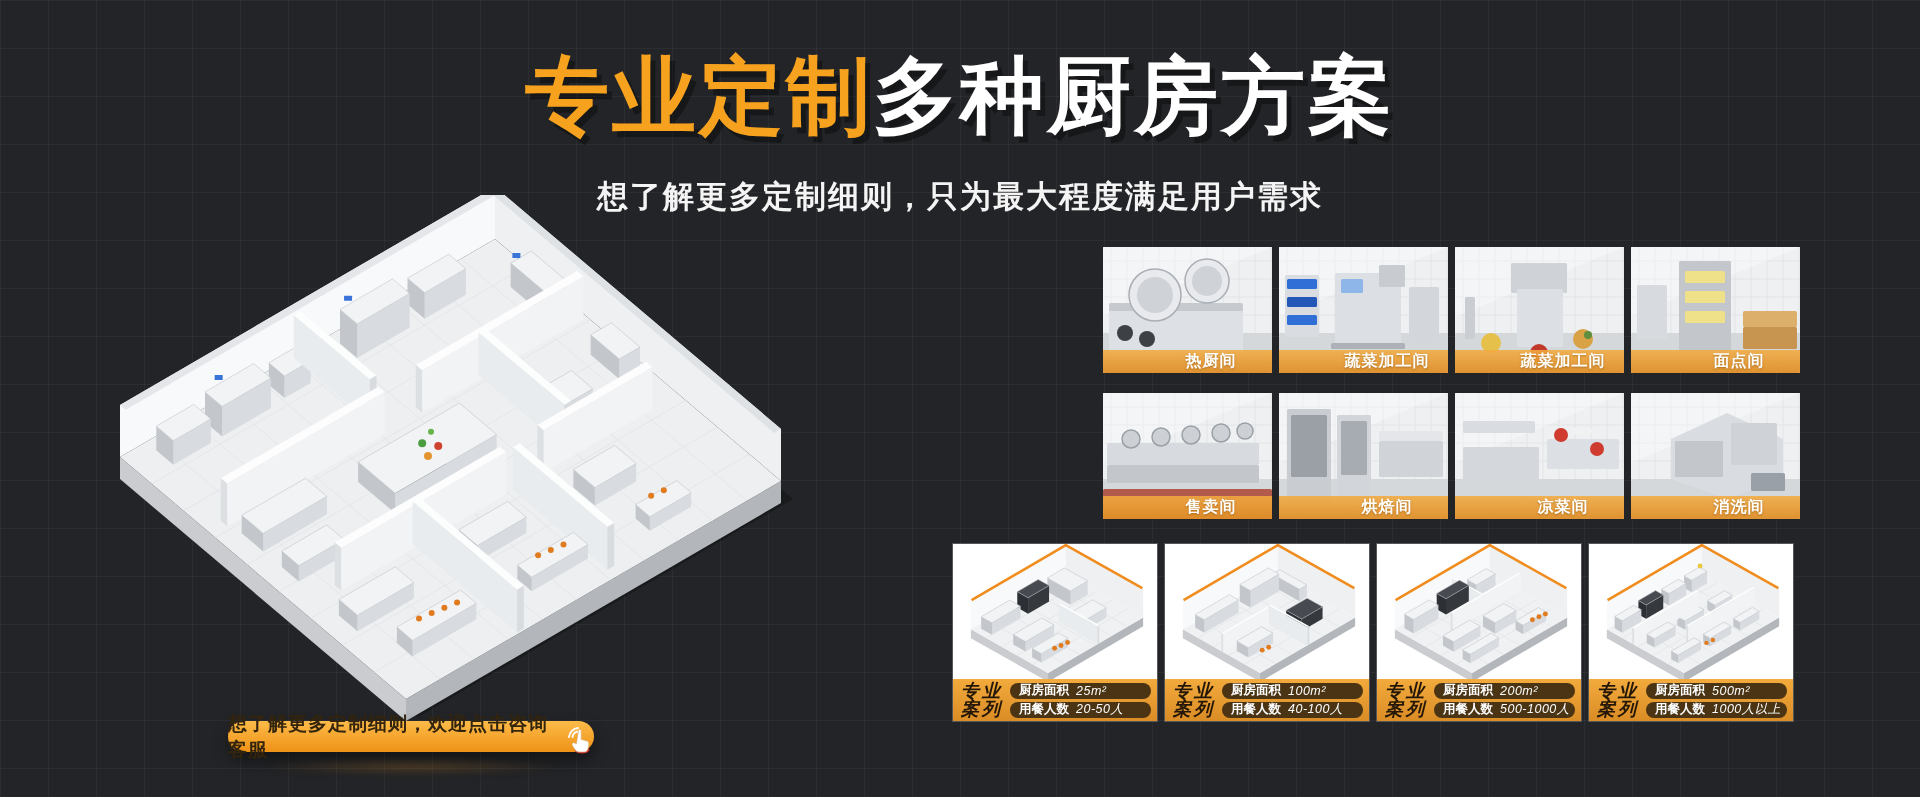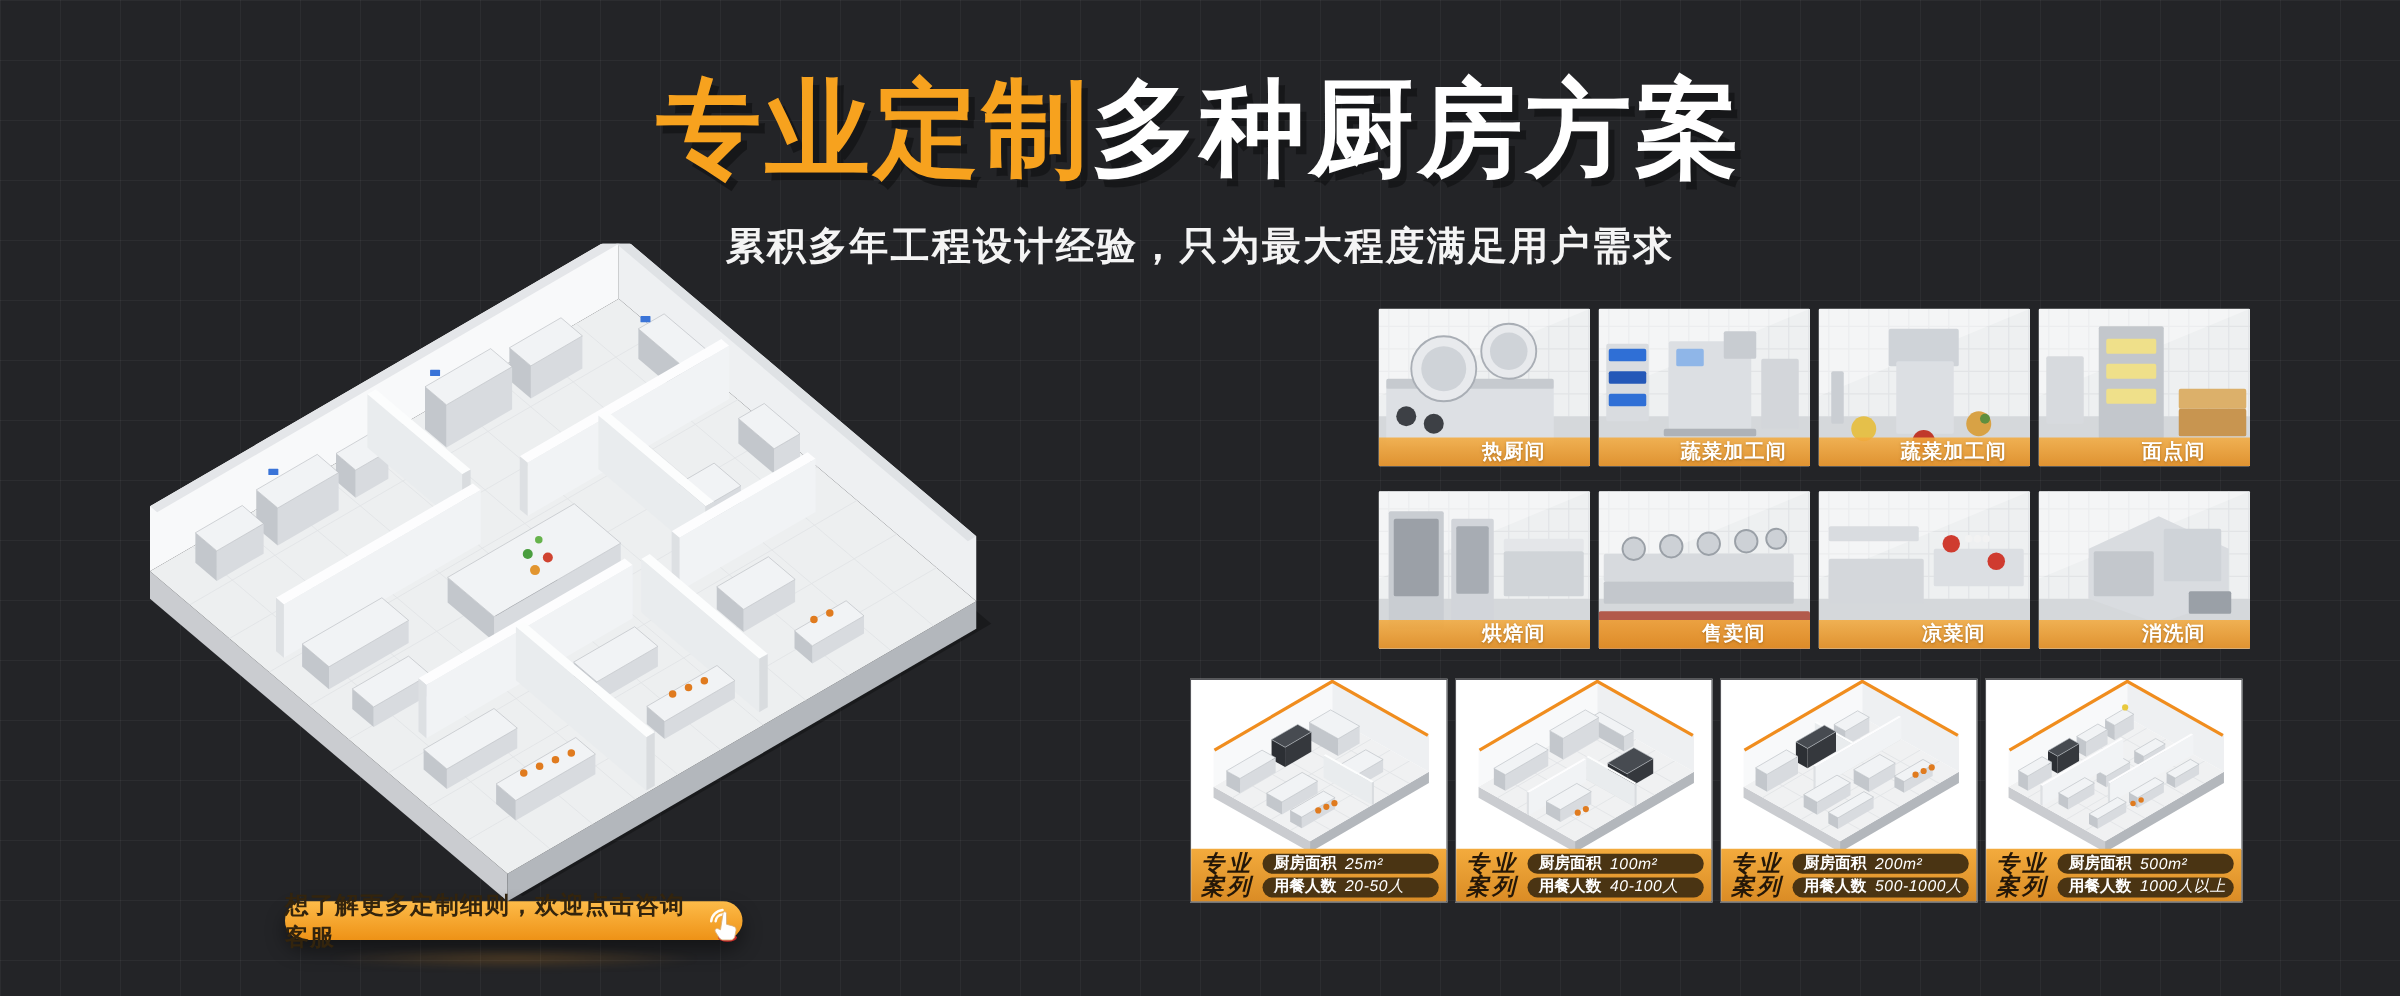--- a/index.html
+++ b/index.html
@@ -9,21 +9,21 @@
     background-image:
       linear-gradient(rgba(255,255,255,0.045) 1px, transparent 1px),
       linear-gradient(90deg, rgba(255,255,255,0.045) 1px, transparent 1px);
     background-size:48px 48px;
     font-family:"Liberation Sans","DejaVu Sans",sans-serif;
   }
   
   .hero-title{
     position:absolute;top:56px;left:0;width:100%;
     text-align:center;font-size:84px;font-weight:900;letter-spacing:3px;
-    line-height:1.12;white-space:nowrap;
+    line-height:1.12;white-space:nowrap;font-family:Liberation Mono, monospace;
   }
   .hero-title .hl{color:#F7A21E;text-shadow:5px 6px 0 rgba(0,0,0,0.35);}
   .hero-title .rest{color:#ffffff;text-shadow:5px 6px 0 rgba(0,0,0,0.35);}
   .hero-sub{
     position:absolute;top:176px;left:0;width:100%;
     text-align:center;font-size:31px;font-weight:600;color:#f4f4f4;letter-spacing:2px;
   }
   
   .iso-main{position:absolute;left:95px;top:195px;width:710px;height:545px;}
   
@@ -76,21 +76,21 @@
   .cta svg{flex:0 0 auto;margin-top:4px;}
 </style>
 </head>
 <body>
 
 <div class="stage">
 
   <div class="hero-title">
     <span class="hl">专业定制</span><span class="rest">多种厨房方案</span>
   </div>
-  <div class="hero-sub">累积多年工程设计经验，只为最大程度满足用户需求</div>
+  <div class="hero-sub">想了解更多定制细则，只为最大程度满足用户需求</div>
 
   <svg class="iso-main" viewBox="0 0 710 545">
       <polygon points="37.0,280.0 412.0,62.0 698.0,304.0 323.0,522.0" fill="rgba(0,0,0,0.28)"></polygon>
       <polygon points="25.0,262.0 311.0,504.0 311.0,526.0 25.0,284.0" fill="#caccd0"></polygon>
       <polygon points="311.0,504.0 686.0,286.0 686.0,308.0 311.0,526.0" fill="#b3b7bc"></polygon>
       <polygon points="25.0,262.0 400.0,44.0 686.0,286.0 311.0,504.0" fill="#edeff0"></polygon>
       <line x1="59.09090909090909" y1="242.1818181818182" x2="345.0909090909091" y2="484.1818181818182" stroke="#e1e3e6" stroke-width="0.7"></line>
       <line x1="93.18181818181819" y1="222.36363636363637" x2="379.1818181818182" y2="464.3636363636364" stroke="#e1e3e6" stroke-width="0.7"></line>
       <line x1="127.27272727272727" y1="202.54545454545456" x2="413.27272727272725" y2="444.54545454545456" stroke="#e1e3e6" stroke-width="0.7"></line>
       <line x1="161.36363636363637" y1="182.72727272727272" x2="447.3636363636364" y2="424.72727272727275" stroke="#e1e3e6" stroke-width="0.7"></line>
@@ -353,29 +353,31 @@
           <line x1="120" y1="0" x2="120" y2="86" stroke="#e2e4e6" stroke-width="1"></line>
           <line x1="136" y1="0" x2="136" y2="86" stroke="#e2e4e6" stroke-width="1"></line>
           <line x1="152" y1="0" x2="152" y2="86" stroke="#e2e4e6" stroke-width="1"></line>
           <line x1="168" y1="0" x2="168" y2="86" stroke="#e2e4e6" stroke-width="1"></line>
           <line x1="0" y1="14" x2="169" y2="14" stroke="#e2e4e6" stroke-width="1"></line>
           <line x1="0" y1="32" x2="169" y2="32" stroke="#e2e4e6" stroke-width="1"></line>
           <line x1="0" y1="50" x2="169" y2="50" stroke="#e2e4e6" stroke-width="1"></line>
           <line x1="0" y1="68" x2="169" y2="68" stroke="#e2e4e6" stroke-width="1"></line>
           <rect x="0" y="86" width="169" height="40" fill="#d5d8db"></rect>
           <polygon points="0.0,0.0 169.0,0.0 0.0,70.0" fill="rgba(255,255,255,0.35)"></polygon>
-          <rect x="8" y="16" width="44" height="94" fill="#c9cdd2" rx="1.5"></rect>
-          <rect x="12" y="22" width="36" height="62" fill="#9ba0a7" rx="1.5"></rect>
-          <rect x="58" y="22" width="34" height="86" fill="#d2d5da" rx="1.5"></rect>
-          <rect x="62" y="28" width="26" height="54" fill="#a7acb3" rx="1.5"></rect>
-          <rect x="100" y="38" width="64" height="10" fill="#e4e6e9" rx="1.5"></rect>
-          <rect x="100" y="48" width="64" height="36" fill="#d0d4d8" rx="1.5"></rect>
+          <rect x="0" y="96" width="169" height="30" fill="#b25a4b" rx="1.5"></rect>
+          <rect x="4" y="72" width="152" height="18" fill="#c3c7cc" rx="1.5"></rect>
+          <rect x="4" y="50" width="152" height="22" fill="#d7dade" rx="1.5"></rect>
+          <circle cx="28" cy="46" r="9" fill="#cdd1d6" stroke="#9aa0a7" stroke-width="1.5"></circle>
+          <circle cx="58" cy="44" r="9" fill="#cdd1d6" stroke="#9aa0a7" stroke-width="1.5"></circle>
+          <circle cx="88" cy="42" r="9" fill="#cdd1d6" stroke="#9aa0a7" stroke-width="1.5"></circle>
+          <circle cx="118" cy="40" r="9" fill="#cdd1d6" stroke="#9aa0a7" stroke-width="1.5"></circle>
+          <circle cx="142" cy="38" r="8" fill="#cdd1d6" stroke="#9aa0a7" stroke-width="1.5"></circle>
         </svg>
       <div class="tile-band">
-          <span>烘焙间</span>
+          <span>售卖间</span>
         </div>
     </div>
     <div class="tile">
       <svg viewBox="0 0 169 126" preserveAspectRatio="none">
           <rect x="0" y="0" width="169" height="126" fill="#eef0f1"></rect>
           <line x1="8" y1="0" x2="8" y2="86" stroke="#e2e4e6" stroke-width="1"></line>
           <line x1="24" y1="0" x2="24" y2="86" stroke="#e2e4e6" stroke-width="1"></line>
           <line x1="40" y1="0" x2="40" y2="86" stroke="#e2e4e6" stroke-width="1"></line>
           <line x1="56" y1="0" x2="56" y2="86" stroke="#e2e4e6" stroke-width="1"></line>
           <line x1="72" y1="0" x2="72" y2="86" stroke="#e2e4e6" stroke-width="1"></line>
@@ -384,31 +386,29 @@
           <line x1="120" y1="0" x2="120" y2="86" stroke="#e2e4e6" stroke-width="1"></line>
           <line x1="136" y1="0" x2="136" y2="86" stroke="#e2e4e6" stroke-width="1"></line>
           <line x1="152" y1="0" x2="152" y2="86" stroke="#e2e4e6" stroke-width="1"></line>
           <line x1="168" y1="0" x2="168" y2="86" stroke="#e2e4e6" stroke-width="1"></line>
           <line x1="0" y1="14" x2="169" y2="14" stroke="#e2e4e6" stroke-width="1"></line>
           <line x1="0" y1="32" x2="169" y2="32" stroke="#e2e4e6" stroke-width="1"></line>
           <line x1="0" y1="50" x2="169" y2="50" stroke="#e2e4e6" stroke-width="1"></line>
           <line x1="0" y1="68" x2="169" y2="68" stroke="#e2e4e6" stroke-width="1"></line>
           <rect x="0" y="86" width="169" height="40" fill="#d5d8db"></rect>
           <polygon points="0.0,0.0 169.0,0.0 0.0,70.0" fill="rgba(255,255,255,0.35)"></polygon>
-          <rect x="0" y="96" width="169" height="30" fill="#b25a4b" rx="1.5"></rect>
-          <rect x="4" y="72" width="152" height="18" fill="#c3c7cc" rx="1.5"></rect>
-          <rect x="4" y="50" width="152" height="22" fill="#d7dade" rx="1.5"></rect>
-          <circle cx="28" cy="46" r="9" fill="#cdd1d6" stroke="#9aa0a7" stroke-width="1.5"></circle>
-          <circle cx="58" cy="44" r="9" fill="#cdd1d6" stroke="#9aa0a7" stroke-width="1.5"></circle>
-          <circle cx="88" cy="42" r="9" fill="#cdd1d6" stroke="#9aa0a7" stroke-width="1.5"></circle>
-          <circle cx="118" cy="40" r="9" fill="#cdd1d6" stroke="#9aa0a7" stroke-width="1.5"></circle>
-          <circle cx="142" cy="38" r="8" fill="#cdd1d6" stroke="#9aa0a7" stroke-width="1.5"></circle>
+          <rect x="8" y="16" width="44" height="94" fill="#c9cdd2" rx="1.5"></rect>
+          <rect x="12" y="22" width="36" height="62" fill="#9ba0a7" rx="1.5"></rect>
+          <rect x="58" y="22" width="34" height="86" fill="#d2d5da" rx="1.5"></rect>
+          <rect x="62" y="28" width="26" height="54" fill="#a7acb3" rx="1.5"></rect>
+          <rect x="100" y="38" width="64" height="10" fill="#e4e6e9" rx="1.5"></rect>
+          <rect x="100" y="48" width="64" height="36" fill="#d0d4d8" rx="1.5"></rect>
         </svg>
       <div class="tile-band">
-          <span>售卖间</span>
+          <span>烘焙间</span>
         </div>
     </div>
     <div class="tile">
       <svg viewBox="0 0 169 126" preserveAspectRatio="none">
           <rect x="0" y="0" width="169" height="126" fill="#eef0f1"></rect>
           <line x1="8" y1="0" x2="8" y2="86" stroke="#e2e4e6" stroke-width="1"></line>
           <line x1="24" y1="0" x2="24" y2="86" stroke="#e2e4e6" stroke-width="1"></line>
           <line x1="40" y1="0" x2="40" y2="86" stroke="#e2e4e6" stroke-width="1"></line>
           <line x1="56" y1="0" x2="56" y2="86" stroke="#e2e4e6" stroke-width="1"></line>
           <line x1="72" y1="0" x2="72" y2="86" stroke="#e2e4e6" stroke-width="1"></line>

